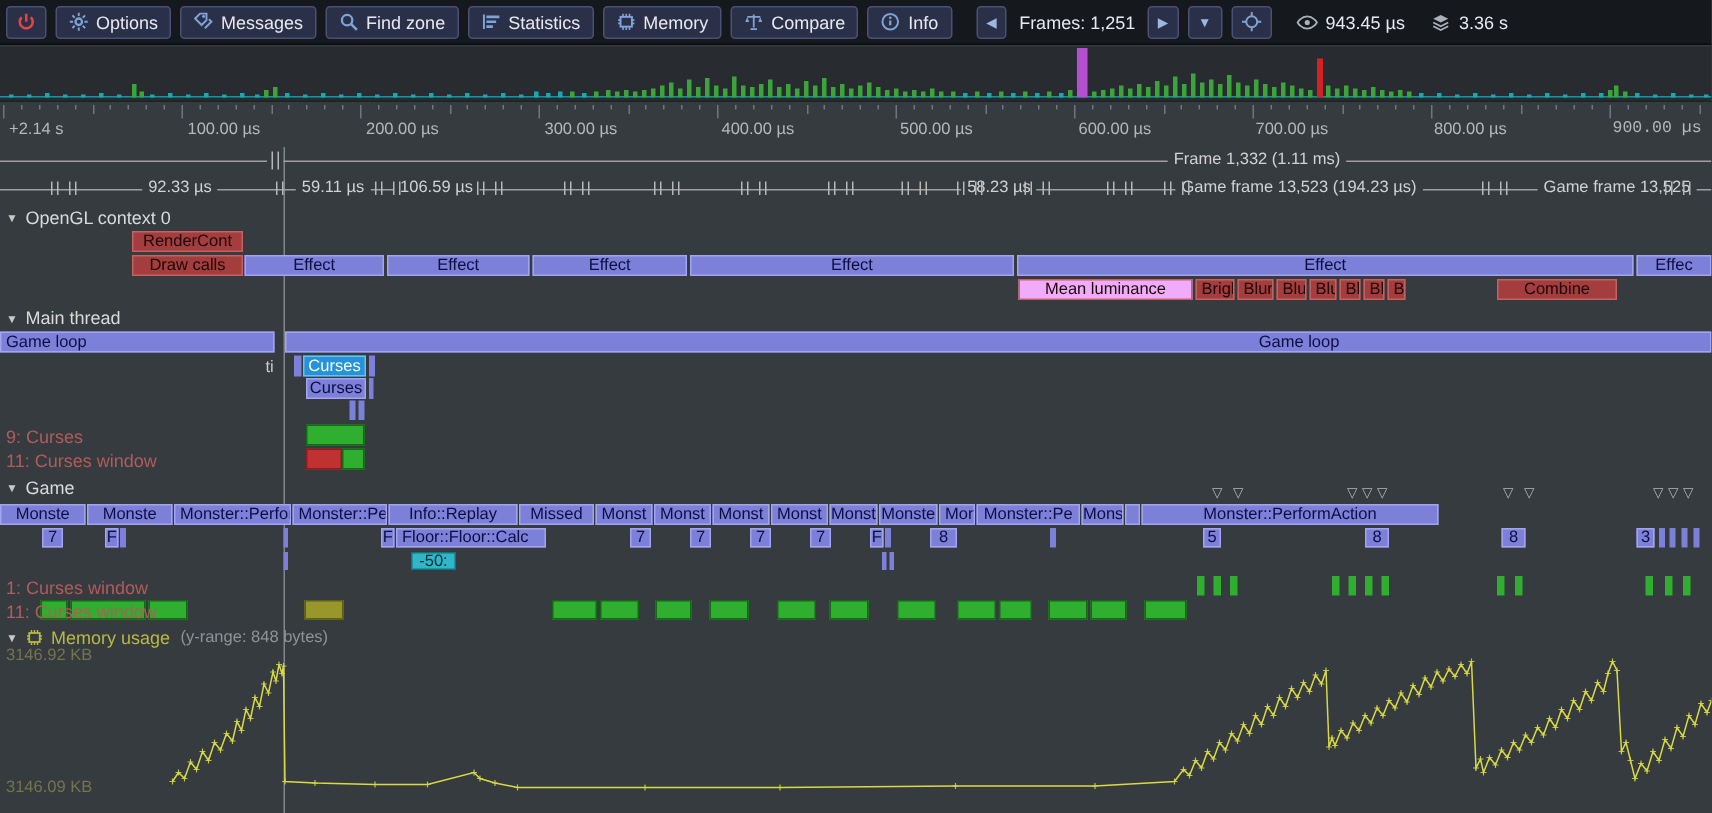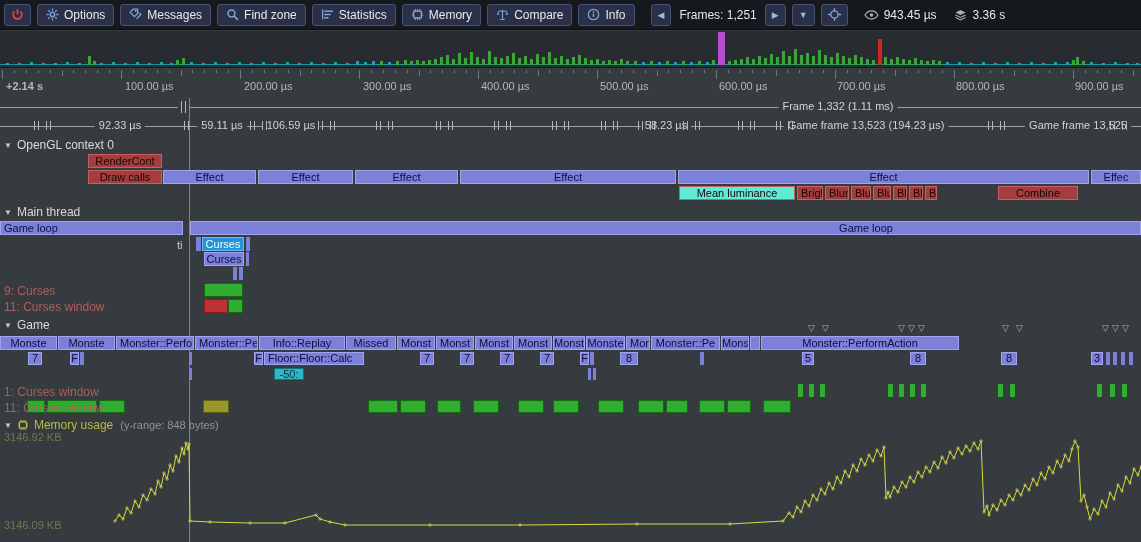--- a/index.html
+++ b/index.html
@@ -395,30 +395,30 @@
     <div class="tick" style="left: 1025px; top: 70px; height: 3px;"></div>
     <div class="tick" style="left: 1037px; top: 70px; height: 3px;"></div>
     <div class="tick" style="left: 1049px; top: 70px; height: 3px;"></div>
     <div class="tick" style="left: 1061px; top: 70px; height: 3px;"></div>
     <div class="tick" style="left: 1073px; top: 70px; height: 9px;"></div>
     <div class="tick" style="left: 1085px; top: 70px; height: 3px;"></div>
     <div class="tick" style="left: 1097px; top: 70px; height: 3px;"></div>
     <div class="tick" style="left: 1109px; top: 70px; height: 3px;"></div>
     <div class="tick" style="left: 1121px; top: 70px; height: 3px;"></div>
     <div class="tick" style="left: 1133px; top: 70px; height: 6px;"></div>
-    <div class="rlabel" style="left: 6px; font-weight: bold;">+2.14 s</div>
+    <div class="rlabel" style="left: 6px;">+2.14 s</div>
     <div class="rlabel" style="left: 125px;">100.00 µs</div>
     <div class="rlabel" style="left: 244px;">200.00 µs</div>
     <div class="rlabel" style="left: 363px;">300.00 µs</div>
     <div class="rlabel" style="left: 481px;">400.00 µs</div>
     <div class="rlabel" style="left: 600px;">500.00 µs</div>
     <div class="rlabel" style="left: 719px;">600.00 µs</div>
     <div class="rlabel" style="left: 837px;">700.00 µs</div>
     <div class="rlabel" style="left: 956px;">800.00 µs</div>
-    <div class="rlabel" style="left: 1075px;">900.00 µs</div>
+    <div class="rlabel" style="left: 1075px; font-family: Liberation Mono, monospace;">900.00 µs</div>
     <div class="vline" style="left: 189px; top: 98px; height: 444px;"></div>
     <div class="band-line" style="left: 0px; top: 107px; width: 178px;"></div>
     <div class="band-line" style="left: 189px; top: 107px; width: 952px;"></div>
     <div class="sep" style="left: 181px; top: 101px; height: 12px;"></div>
     <div class="band-label" style="left: 838px; top: 100px;">Frame 1,332 (1.11 ms)</div>
     <div class="band-line" style="left: 0px; top: 126px; width: 1141px;"></div>
     <div class="band-label" style="left: 120px; top: 119px;">92.33 µs</div>
     <div class="band-label" style="left: 222px; top: 119px;">59.11 µs</div>
     <div class="band-label" style="left: 291px; top: 119px;">106.59 µs</div>
     <div class="band-label" style="left: 666px; top: 119px;">58.23 µs</div>
@@ -458,21 +458,21 @@
       <span>OpenGL context 0</span>
     </div>
     <div class="zone" style="left: 88px; top: 154px; width: 74px; height: 14px; line-height: 12px; background: rgb(164, 61, 61); color: rgb(28, 6, 6); border: 1px solid rgb(196, 98, 98);">RenderCont</div>
     <div class="zone" style="left: 88px; top: 170px; width: 74px; height: 14px; line-height: 12px; background: rgb(164, 61, 61); color: rgb(28, 6, 6); border: 1px solid rgb(196, 98, 98);">Draw calls</div>
     <div class="zone" style="left: 163px; top: 170px; width: 93px; height: 14px; line-height: 12px; background: rgb(125, 128, 216); color: rgb(13, 13, 66); border: 1px solid rgb(162, 164, 238);">Effect</div>
     <div class="zone" style="left: 258px; top: 170px; width: 95px; height: 14px; line-height: 12px; background: rgb(125, 128, 216); color: rgb(13, 13, 66); border: 1px solid rgb(162, 164, 238);">Effect</div>
     <div class="zone" style="left: 355px; top: 170px; width: 103px; height: 14px; line-height: 12px; background: rgb(125, 128, 216); color: rgb(13, 13, 66); border: 1px solid rgb(162, 164, 238);">Effect</div>
     <div class="zone" style="left: 460px; top: 170px; width: 216px; height: 14px; line-height: 12px; background: rgb(125, 128, 216); color: rgb(13, 13, 66); border: 1px solid rgb(162, 164, 238);">Effect</div>
     <div class="zone" style="left: 678px; top: 170px; width: 411px; height: 14px; line-height: 12px; background: rgb(125, 128, 216); color: rgb(13, 13, 66); border: 1px solid rgb(162, 164, 238);">Effect</div>
     <div class="zone" style="left: 1091px; top: 170px; width: 50px; height: 14px; line-height: 12px; background: rgb(125, 128, 216); color: rgb(13, 13, 66); border: 1px solid rgb(162, 164, 238);">Effec</div>
-    <div class="zone" style="left: 679px; top: 186px; width: 116px; height: 14px; line-height: 12px; background: #5eead4; color: rgb(28, 6, 6); border: 1px solid rgb(196, 98, 98);">Mean luminance</div>
+    <div class="zone" style="left: 679px; top: 186px; width: 116px; height: 14px; line-height: 12px; background: #f0abfc; color: rgb(28, 6, 6); border: 1px solid rgb(196, 98, 98);">Mean luminance</div>
     <div class="zone" style="left: 797px; top: 186px; width: 26px; height: 14px; line-height: 12px; background: rgb(164, 61, 61); color: rgb(28, 6, 6); border: 1px solid rgb(196, 98, 98); text-align: left; padding-left: 3px;">Brigh</div>
     <div class="zone" style="left: 825px; top: 186px; width: 24px; height: 14px; line-height: 12px; background: rgb(164, 61, 61); color: rgb(28, 6, 6); border: 1px solid rgb(196, 98, 98); text-align: left; padding-left: 3px;">Blur</div>
     <div class="zone" style="left: 851px; top: 186px; width: 20px; height: 14px; line-height: 12px; background: rgb(164, 61, 61); color: rgb(28, 6, 6); border: 1px solid rgb(196, 98, 98); text-align: left; padding-left: 3px;">Blur</div>
     <div class="zone" style="left: 873px; top: 186px; width: 18px; height: 14px; line-height: 12px; background: rgb(164, 61, 61); color: rgb(28, 6, 6); border: 1px solid rgb(196, 98, 98); text-align: left; padding-left: 3px;">Blur</div>
     <div class="zone" style="left: 893px; top: 186px; width: 14px; height: 14px; line-height: 12px; background: rgb(164, 61, 61); color: rgb(28, 6, 6); border: 1px solid rgb(196, 98, 98); text-align: left; padding-left: 3px;">Blur</div>
     <div class="zone" style="left: 909px; top: 186px; width: 14px; height: 14px; line-height: 12px; background: rgb(164, 61, 61); color: rgb(28, 6, 6); border: 1px solid rgb(196, 98, 98); text-align: left; padding-left: 3px;">Blur</div>
     <div class="zone" style="left: 925px; top: 186px; width: 12px; height: 14px; line-height: 12px; background: rgb(164, 61, 61); color: rgb(28, 6, 6); border: 1px solid rgb(196, 98, 98); text-align: left; padding-left: 3px;">Blur</div>
     <div class="zone" style="left: 998px; top: 186px; width: 80px; height: 14px; line-height: 12px; background: rgb(164, 61, 61); color: rgb(28, 6, 6); border: 1px solid rgb(196, 98, 98);">Combine</div>
     <div class="sec-header" style="left: 4px; top: 205px;">
       <span class="arrow">▼</span>

